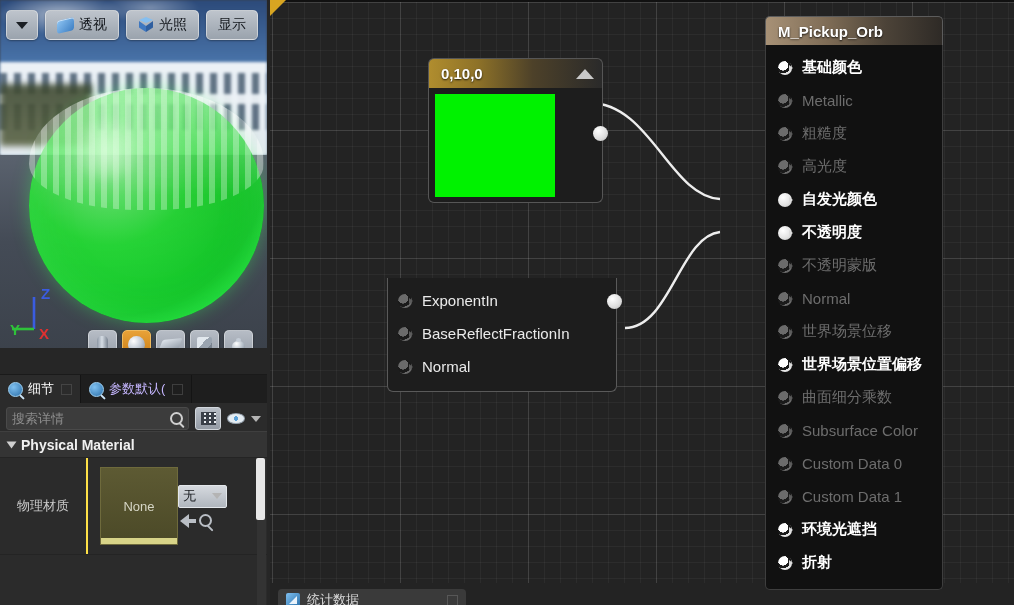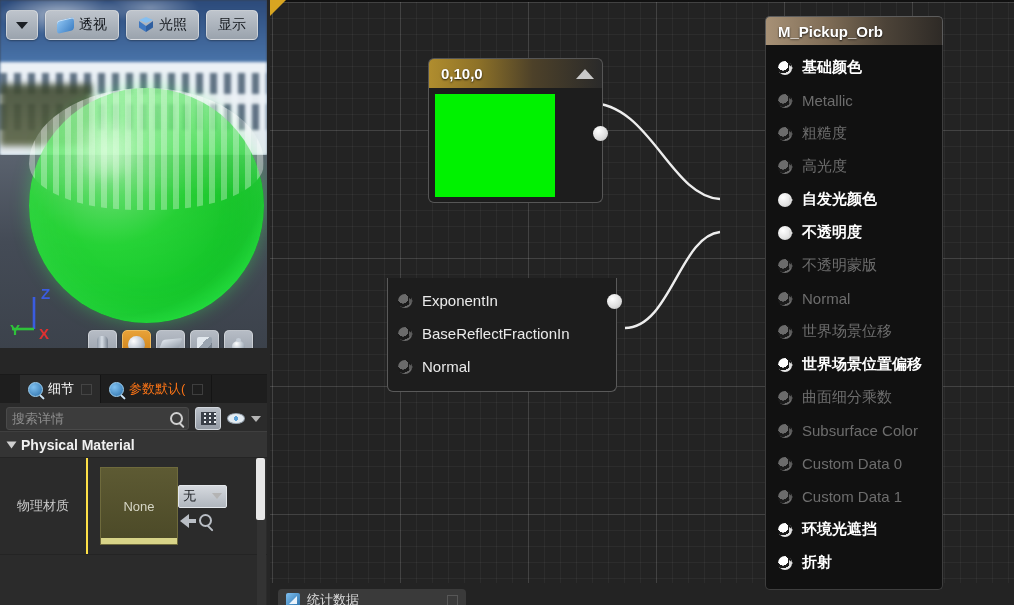--- a/index.html
+++ b/index.html
@@ -160,29 +160,29 @@
     border-radius:50%;background:#c4ccd6; }
 
   
   #gizmo { position:absolute; left:8px; top:285px; width:62px; height:56px; z-index:6; }
 
   
   #details {
     position:absolute; left:0; top:374px; width:267px; height:231px;
     background:#2b2b2b; border-top:1px solid #1a1a1a;
   }
-  #det-tabs { display:flex; height:28px; background:#1e1e1e;padding-left:20px; }
+  #det-tabs { display:flex; height:28px; background:#1e1e1e; }
   .det-tab {
     display:flex; align-items:center; gap:5px;
     padding:0 8px; height:28px;
     font-size:13px; color:#d8d8d8;
     border-right:1px solid #141414;
   }
   .det-tab.active { background:#2b2b2b; color:#fff; }
-  .det-tab.inactive { background:#1e1e1e; color:#f97316; }
+  .det-tab.inactive { background:#1e1e1e; color:#c4b5fd; }
   .magnifier {
     width:15px;height:15px;border-radius:50%;
     background:radial-gradient(circle at 35% 32%,#7fc0f0,#2a6ea8);
     border:1px solid #9fd2f5; position:relative; flex:none;
   }
   .magnifier::after {
     content:"";position:absolute;right:-3px;bottom:-2px;width:6px;height:2px;
     background:#cfe6f8;transform:rotate(45deg);border-radius:1px;
   }
   .tab-close {

